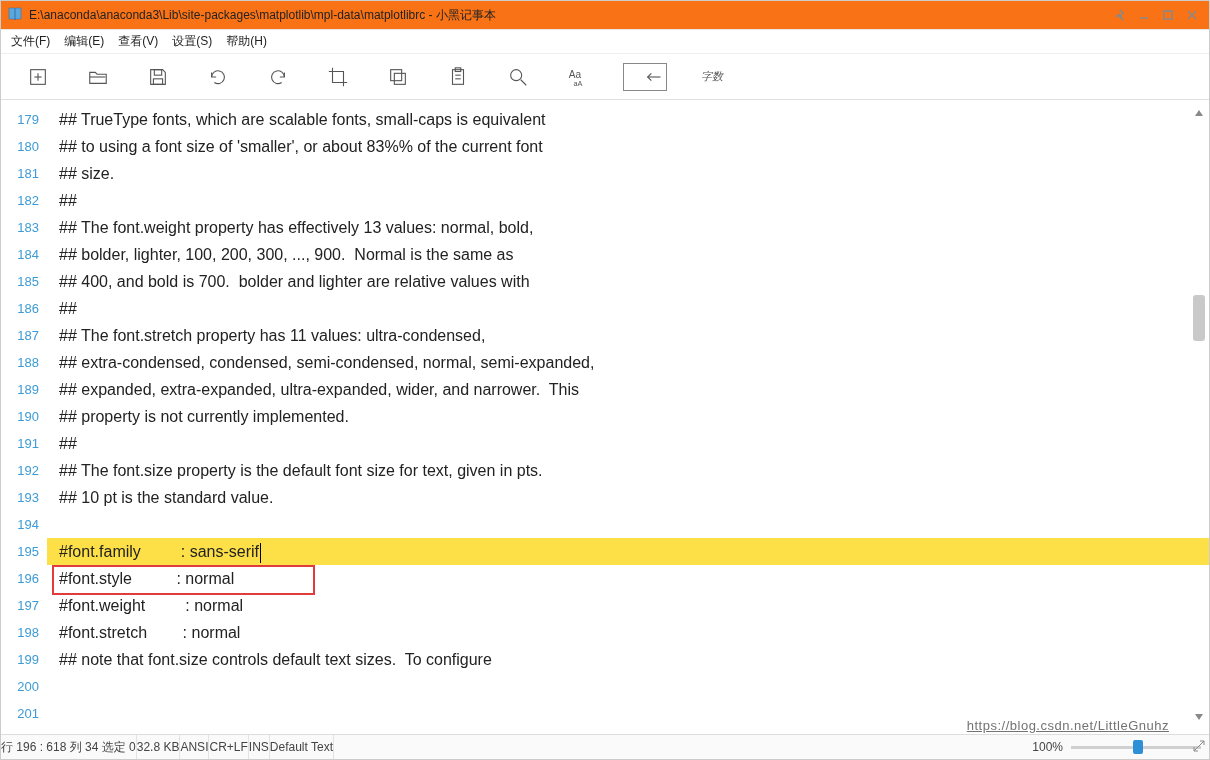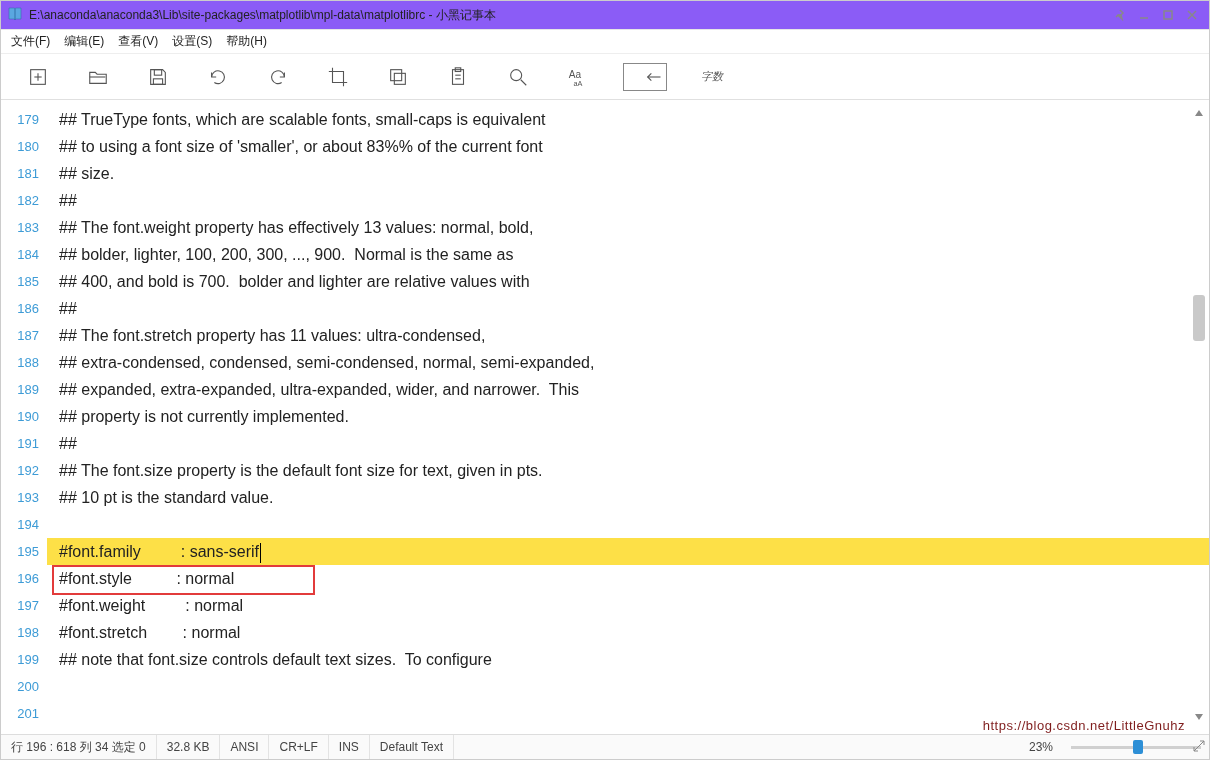--- a/index.html
+++ b/index.html
@@ -1,18 +1,18 @@
 <!DOCTYPE html>
 <html><head>
 <meta charset="utf-8">
 <style>
 * { margin:0; padding:0; box-sizing:border-box; }
 body { font-family: "Microsoft YaHei", "Segoe UI", sans-serif; font-size:12px; background:#fff; width:1210px; height:760px; overflow:hidden; position:relative; border:1px solid #ccc; }
 
-.titlebar { height:29px; display:flex; align-items:center; padding:0 6px; border-bottom:1px solid #e6e6e6; background:#8b5cf6; }
+.titlebar { height:29px; display:flex; align-items:center; padding:0 6px; border-bottom:1px solid #e6e6e6; background:#f97316; }
 .titlebar .book-icon svg { width:16px; height:16px; }
 .titlebar .title-text { margin-left:6px; font-size:12px; color:#222; flex:1; }
 .titlebar .win-controls { display:flex; gap:2px; }
 .titlebar .win-btn { width:22px; height:20px; display:flex; align-items:center; justify-content:center; color:#888; border:1px solid transparent; border-radius:2px; }
 .titlebar .win-btn svg { width:12px; height:12px; stroke:#888; fill:none; stroke-width:1.5; }
 
 .menubar { height:24px; display:flex; align-items:center; padding:0 10px; gap:14px; border-bottom:1px solid #eee; }
 .menu-item { font-size:12px; color:#222; cursor:pointer; }
 
 .toolbar { height:46px; display:flex; align-items:center; padding-left:22px; gap:34px; border-bottom:1px solid #e0e0e0; }
@@ -29,25 +29,25 @@
 .content .line.current { background:#fde047; }
 .highlight-box { position:absolute; border:2px solid #e23b3b; pointer-events:none; }
 .caret { display:inline-block; width:1px; height:20px; background:#000; margin-left:1px; vertical-align:middle; }
 
 .scroll-track { position:absolute; right:2px; top:104px; width:16px; height:620px; }
 .scroll-arrow { width:16px; height:16px; display:flex; align-items:center; justify-content:center; }
 .scroll-arrow svg{width:10px;height:10px;fill:#888;}
 .scroll-thumb { position:absolute; right:2px; width:12px; height:46px; background:#c9c9c9; border-radius:3px; top:190px; }
 
 .statusbar { position:absolute; bottom:0; left:0; right:0; height:25px; border-top:1px solid #ddd; display:flex; align-items:center; font-size:12px; color:#444; background:#fafafa; }
-.statusbar .cell { padding:0 10px; border-right:1px solid #e3e3e3; height:100%; display:flex; align-items:center; }
+.statusbar .cell { padding:0 0; border-right:1px solid #e3e3e3; height:100%; display:flex; align-items:center; }
 .statusbar .spacer { flex:1; }
 .statusbar .zoom-track { width:130px; height:3px; background:#d0d0d0; margin:0 8px; position:relative; }
 .statusbar .zoom-thumb { width:10px; height:14px; background:#2d8fd6; position:absolute; top:-6px; left:62px; border-radius:2px; }
-.watermark { position:absolute; right:24px; bottom:26px; color:#7f1d1d; font-size:13px; letter-spacing:0.5px; pointer-events:none; }
+.watermark { position:absolute; right:40px; bottom:26px; color:#737373; font-size:13px; letter-spacing:0.5px; pointer-events:none;text-decoration:underline; }
 .resize-grip { position:absolute; right:3px; bottom:3px; }
 .resize-grip svg{width:14px;height:14px;stroke:#888;fill:none;}
 </style>
 </head>
 <body>
 
 <div class="titlebar">
   <span class="book-icon">
     <svg viewBox="0 0 16 16">
         <path d="M2 2 L7 2 Q8 2 8 3 L8 14 Q8 13 7 13 L2 13 Z M14 2 L9 2 Q8 2 8 3 L8 14 Q8 13 9 13 L14 13 Z" fill="#5aa7e0" stroke="#2d6aa3" stroke-width="0.5"></path>
@@ -230,20 +230,20 @@
 <div class="watermark">https://blog.csdn.net/LittleGnuhz</div>
 
 <div class="statusbar">
   <div class="cell">行 196 : 618   列 34   选定 0</div>
   <div class="cell">32.8 KB</div>
   <div class="cell">ANSI</div>
   <div class="cell">CR+LF</div>
   <div class="cell">INS</div>
   <div class="cell">Default Text</div>
   <div class="spacer"></div>
-  <div class="cell" style="border:none">23%</div>
+  <div class="cell" style="border:none">100%</div>
   <div class="zoom-track">
       <div class="zoom-thumb"></div>
     </div>
   <div class="resize-grip"><svg viewBox="0 0 14 14">
         <path d="M2 12 L12 2 M12 2 L8 2 M12 2 L12 6 M2 12 L6 12 M2 12 L2 8"></path>
       </svg></div>
 </div>
 
 </body></html>

